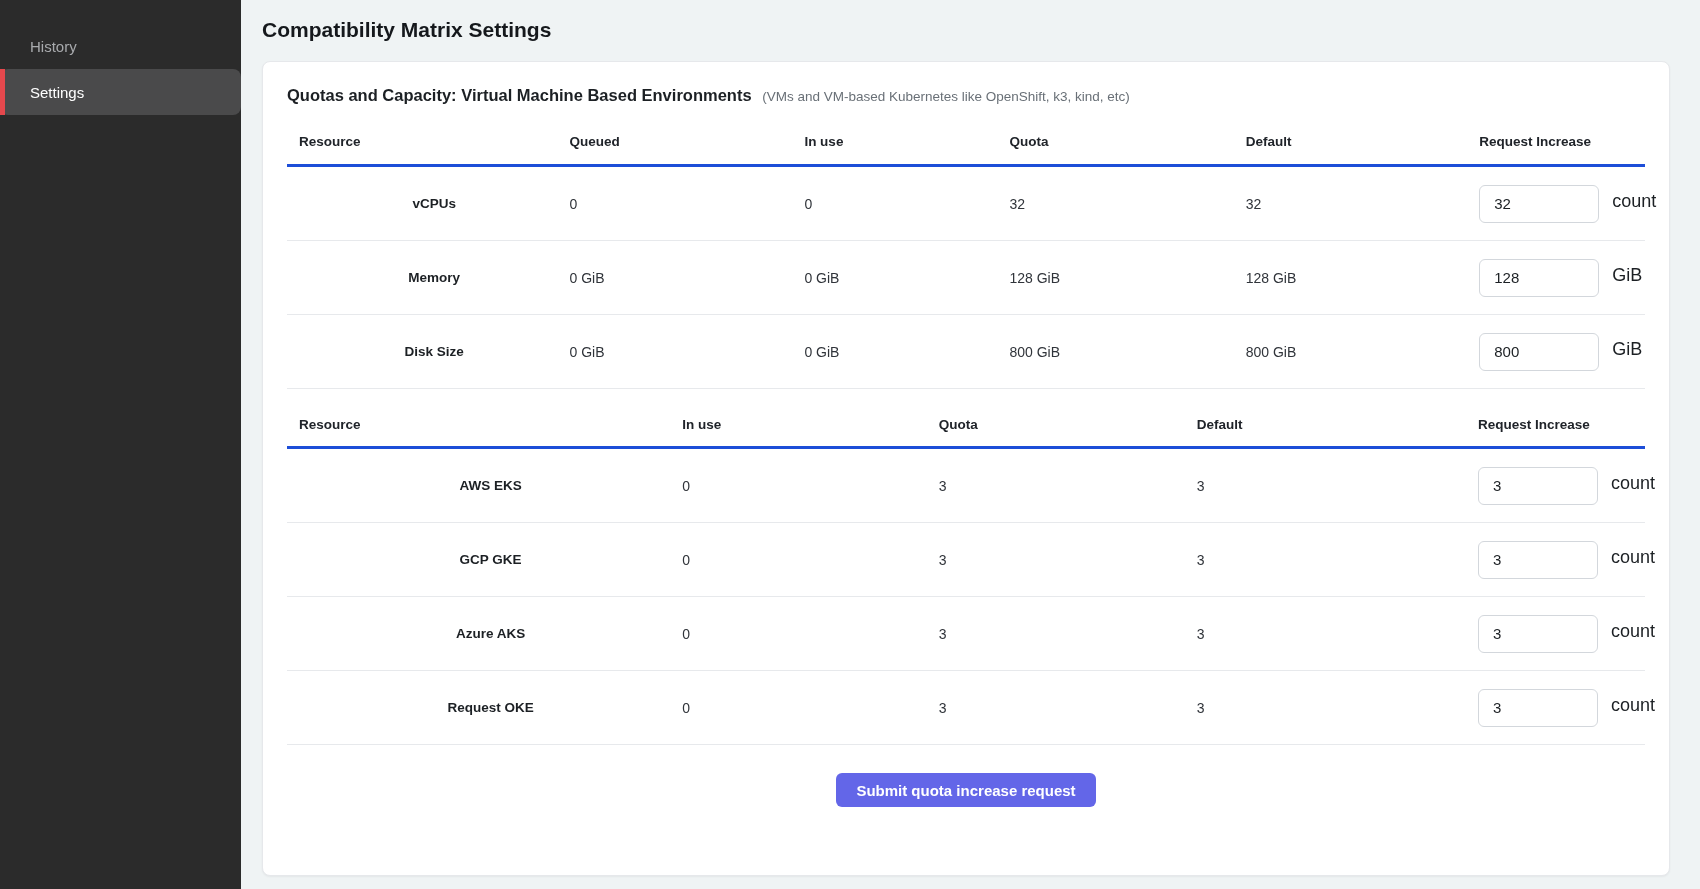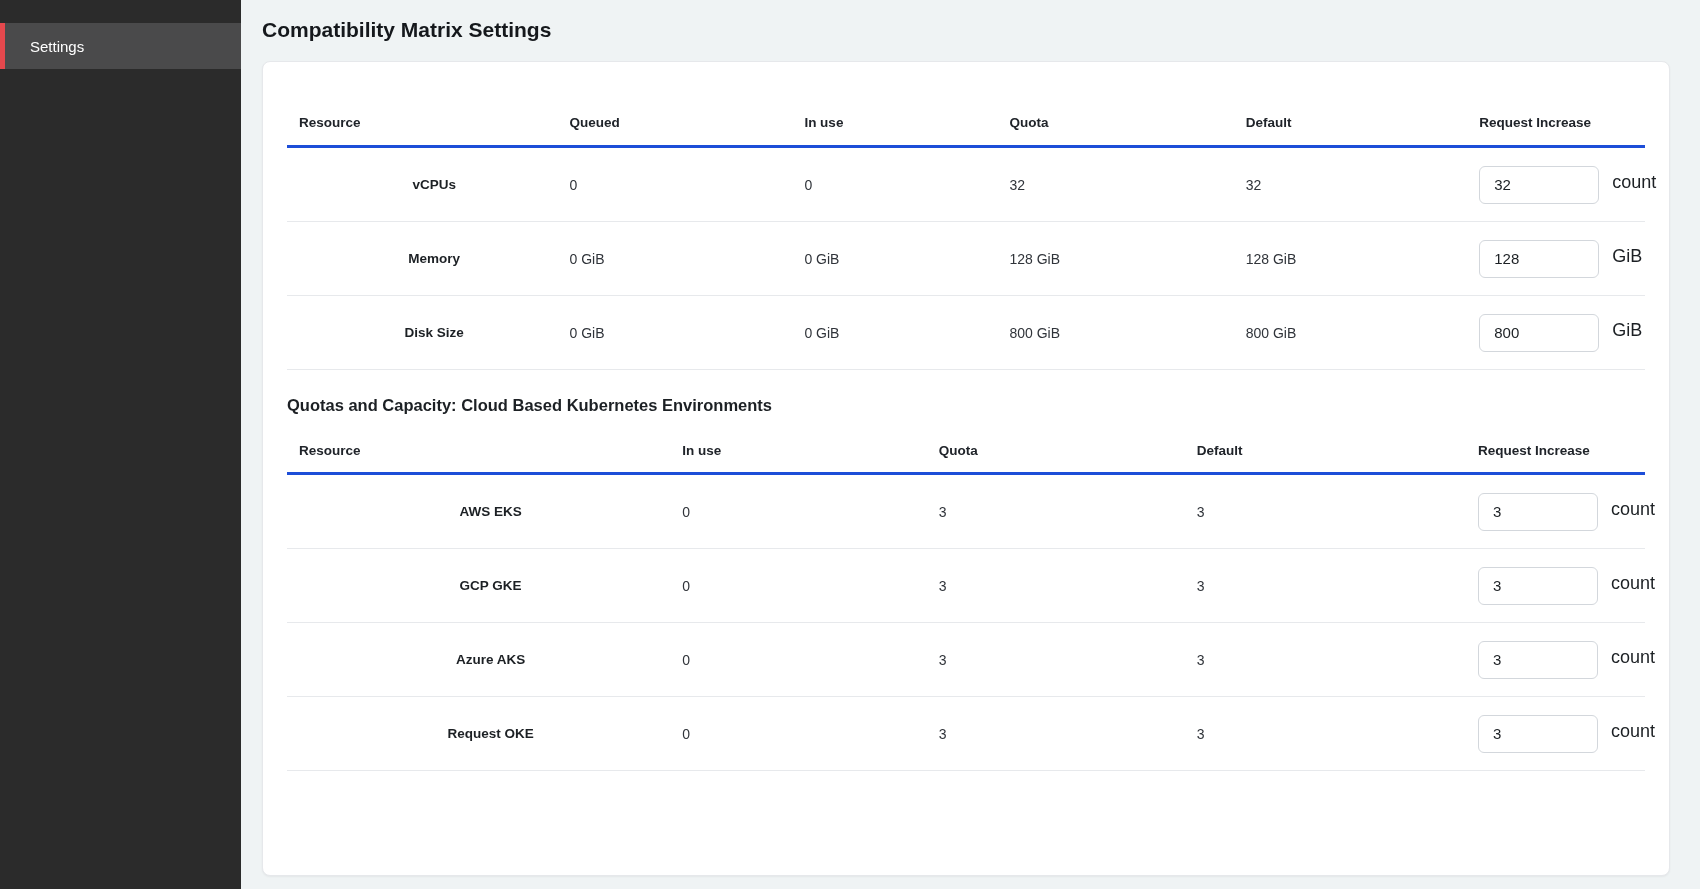--- a/index.html
+++ b/index.html
@@ -25,20 +25,21 @@
     align-items: center;
     padding-left: 30px;
     color: #a8aaad;
     font-size: 15px;
     cursor: pointer;
     position: relative;
   }
   .side-item.active {
     background: #4a4a4b;
     color: #ffffff;
+    border-radius: 8px;
   }
   .side-item .accent {
     position: absolute;
     left: 0; top: 0;
     width: 5px; height: 100%;
     background: #e5484d;
     display: none;
   }
   .side-item.active .accent { display: block; }
 
@@ -149,31 +150,38 @@
     border-radius: 6px;
     height: 34px;
     padding: 0 20px;
     cursor: pointer;
   }
 </style>
 </head>
 <body>
 
 <nav class="sidebar">
+  <div class="side-item">
+    <span>History</span>
+  </div>
   <div class="side-item active">
     <span class="accent"></span>
     <span>Settings</span>
   </div>
 </nav>
 
 <main class="main">
   <h1 class="page-title">Compatibility Matrix Settings</h1>
 
   <section class="card">
 
+    <h2 class="section-heading">
+      <span>Quotas and Capacity: Virtual Machine Based Environments</span>
+      <span class="sub">(VMs and VM-based Kubernetes like OpenShift, k3, kind, etc)</span>
+    </h2>
 
     <div class="qtable vm-table">
       <div class="thead">
           <div class="th">Resource</div>
           <div class="th">Queued</div>
           <div class="th">In use</div>
           <div class="th">Quota</div>
           <div class="th">Default</div>
           <div class="th">Request Increase</div>
         </div>
@@ -207,23 +215,20 @@
             <div class="td">800 GiB</div>
             <div class="td">800 GiB</div>
             <div class="td request-cell">
               <input type="text" class="qty-input" value="800" style="">
               <span class="unit">GiB</span>
             </div>
           </div>
         </div>
     </div>
 
-    <h2 class="section-heading second">
-      <span>Quotas and Capacity: Cloud Based Kubernetes Environments</span>
-    </h2>
 
     <div class="qtable cloud-table">
       <div class="thead">
           <div class="th">Resource</div>
           <div class="th">In use</div>
           <div class="th">Quota</div>
           <div class="th">Default</div>
           <div class="th">Request Increase</div>
         </div>
       <div class="tbody">
@@ -263,15 +268,18 @@
             <div class="td">3</div>
             <div class="td">3</div>
             <div class="td request-cell">
               <input type="text" class="qty-input" value="3" style="">
               <span class="unit">count</span>
             </div>
           </div>
         </div>
     </div>
 
+    <div class="btn-row">
+      <button class="submit-btn">Submit quota increase request</button>
+    </div>
 
   </section>
 </main>
 
 </body></html>

